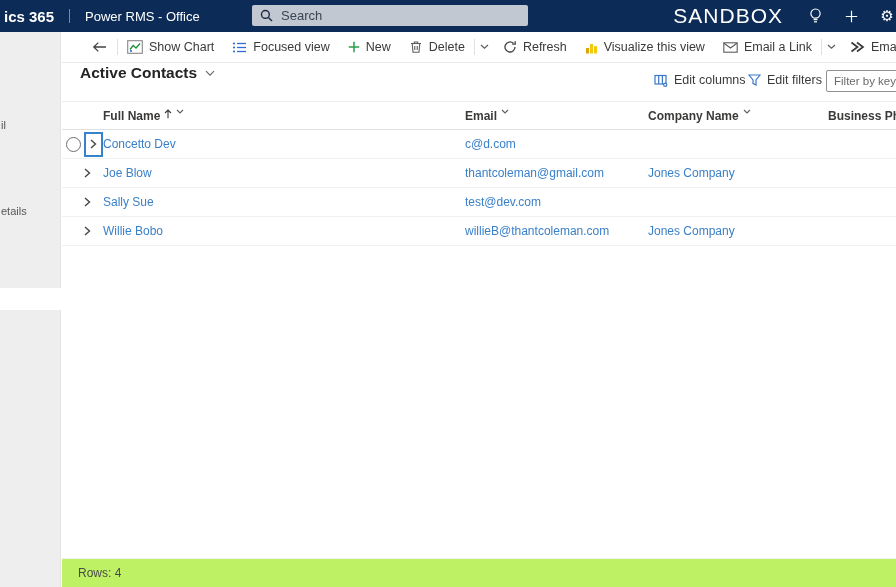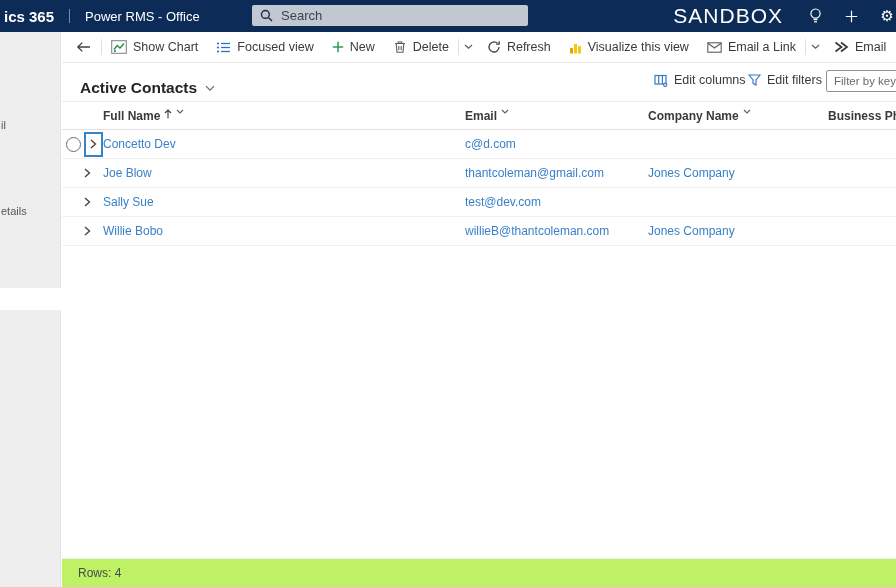--- a/index.html
+++ b/index.html
@@ -29,29 +29,29 @@
   .side-frag{position:absolute;left:1px;font-size:11px;color:#565656;white-space:nowrap;}
   .side-frag.f1{top:87px;}
   .side-frag.f2{top:173px;}
   .side-selected{position:absolute;left:0;top:256px;width:61px;height:22px;background:#fff;}
 
   
   .main{position:absolute;left:62px;top:32px;right:0;bottom:0;background:#fff;}
 
   
   .cmdbar{height:30px;border-bottom:1px solid #e8e8e8;display:flex;align-items:center;
-          font-size:12.5px;color:#3b3a39;padding-left:4px;white-space:nowrap;}
+          font-size:12.5px;color:#3b3a39;padding-left:20px;white-space:nowrap;}
   .cmd{display:flex;align-items:center;gap:6px;padding:0 9px;height:26px;cursor:pointer;border-radius:2px;}
   .cmd-chev{padding:0 5px;height:26px;display:flex;align-items:center;cursor:pointer;}
   .vdiv{width:1px;height:16px;background:#e1e1e1;flex:0 0 auto;}
   .back-btn{padding:0 10px;height:26px;display:flex;align-items:center;cursor:pointer;}
 
   
   .viewbar{position:relative;height:38px;}
-  .view-select{position:absolute;left:18px;top:16px;display:flex;align-items:center;gap:8px;cursor:pointer;}
+  .view-select{position:absolute;left:18px;top:1px;display:flex;align-items:center;gap:8px;cursor:pointer;}
   .view-title{font-size:15.5px;font-weight:bold;color:#242424;}
   .vh-btn{position:absolute;top:10px;display:flex;align-items:center;gap:6px;font-size:12.5px;
           color:#3b3a39;cursor:pointer;}
   .vh-editcols{left:592px;}
   .vh-editfilters{left:686px;}
   .filter-input{position:absolute;left:764px;top:7px;width:150px;height:22px;border:1px solid #919191;
                 border-radius:2px;font-size:11.5px;padding:0 7px;box-sizing:border-box;color:#333;
                 font-family:inherit;outline:none;}
   .filter-input::placeholder{color:#6b6967;opacity:1;}
 

